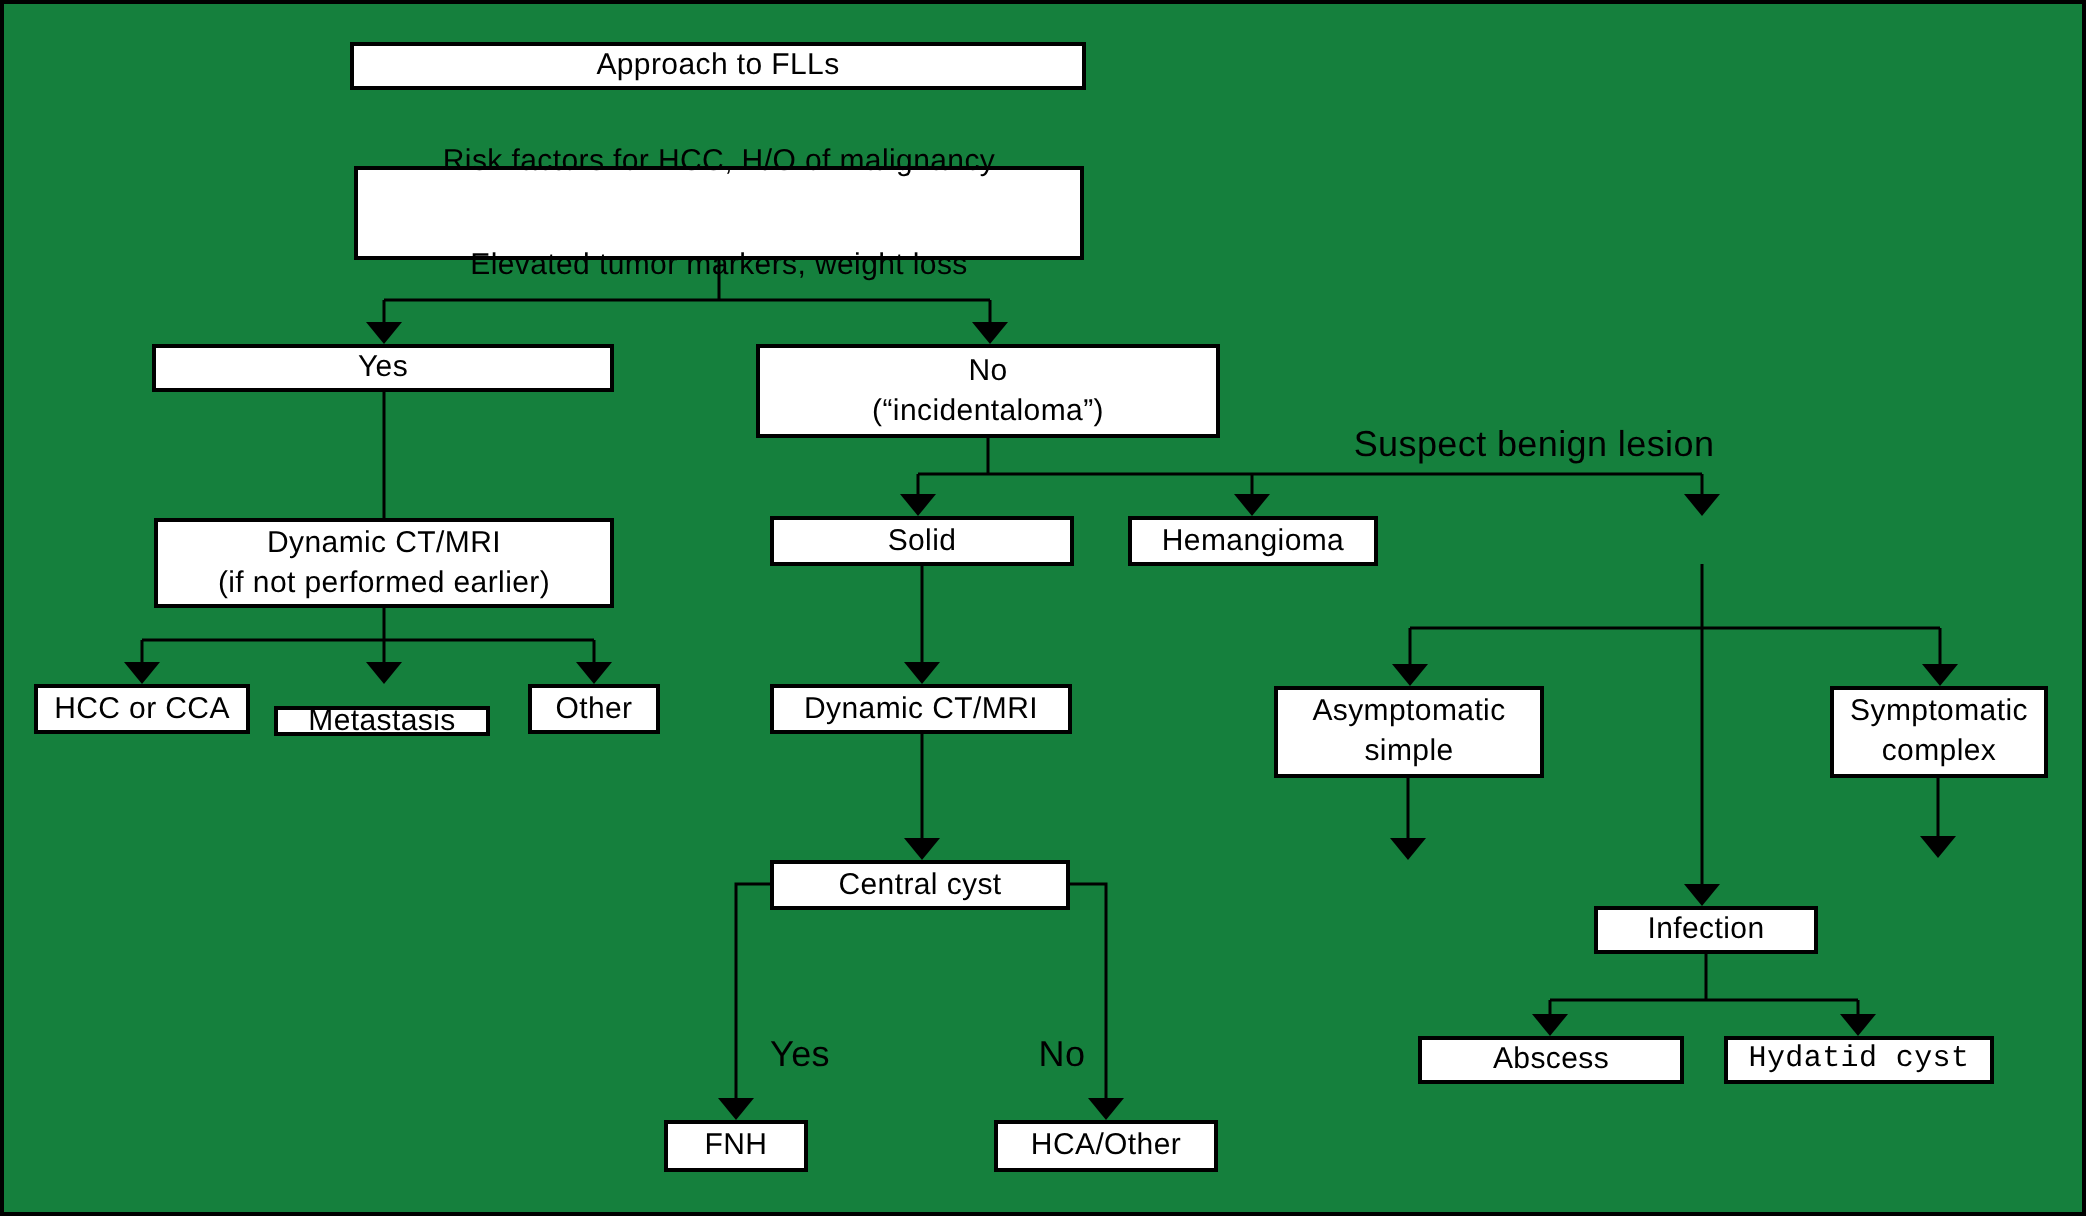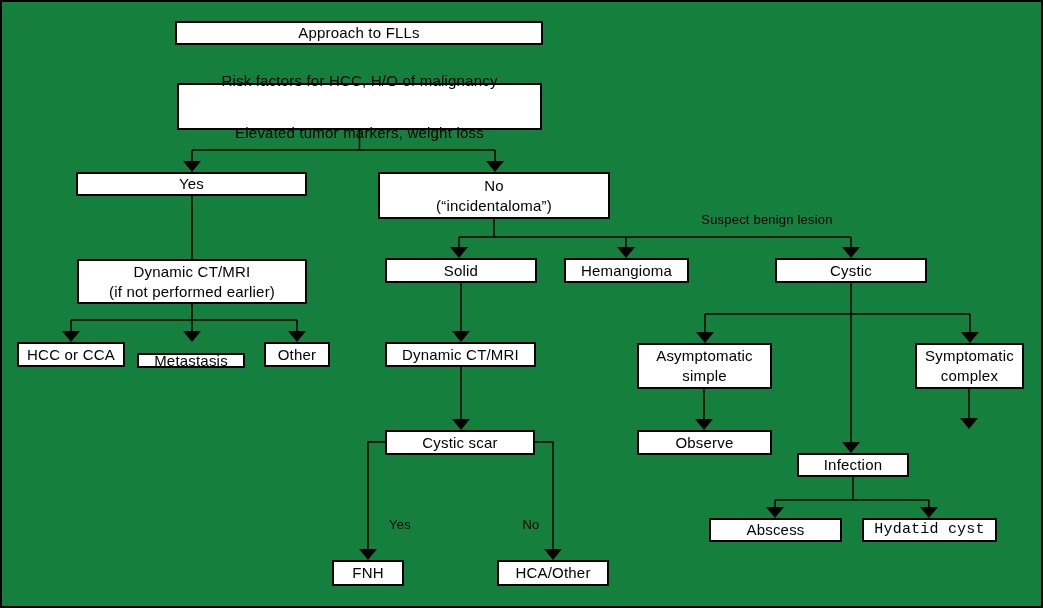--- a/index.html
+++ b/index.html
@@ -34,21 +34,21 @@
     justify-content: center;
     text-align: center;
     font-size: 15px;
     line-height: 20px;
     letter-spacing: 0.2px;
     color: #000000;
     white-space: nowrap;
   }
   .edge-label {
     position: absolute;
-    font-size: 13px;
+    font-size: 18px;
     letter-spacing: 0.2px;
     color: #000000;
     text-align: center;
     white-space: nowrap;
   }
 </style>
 </head>
 <body>
 
 <div class="canvas">
@@ -159,45 +159,39 @@
   </div>
 
   <div class="node" style="left:383px; top:256px; width:152px; height:25px;">
     <span>Solid</span>
   </div>
 
   <div class="node" style="left:562px; top:256px; width:125px; height:25px;">
     <span>Hemangioma</span>
   </div>
 
-  <div class="node" style="left:773px; top:256px; width:152px; height:25px;">
-    <span>Cystic</span>
-  </div>
 
   <div class="node" style="left:383px; top:340px; width:151px; height:25px;">
     <span>Dynamic CT/MRI</span>
   </div>
 
   <div class="node" style="left:383px; top:428px; width:150px; height:25px;">
-    <span>Cystic scar</span>
+    <span>Central cyst</span>
   </div>
 
   <div class="node" style="left:635px; top:341px; width:135px; height:46px;">
     <span>Asymptomatic</span>
     <span>simple</span>
   </div>
 
   <div class="node" style="left:913px; top:341px; width:109px; height:46px;">
     <span>Symptomatic</span>
     <span>complex</span>
   </div>
 
-  <div class="node" style="left:635px; top:428px; width:135px; height:25px;">
-    <span>Observe</span>
-  </div>
 
 
   <div class="node" style="left:795px; top:451px; width:112px; height:24px;justify-content:center;">
     <span>Infection</span>
   </div>
 
   <div class="node" style="left:330px; top:558px; width:72px; height:26px;">
     <span>FNH</span>
   </div>
 

